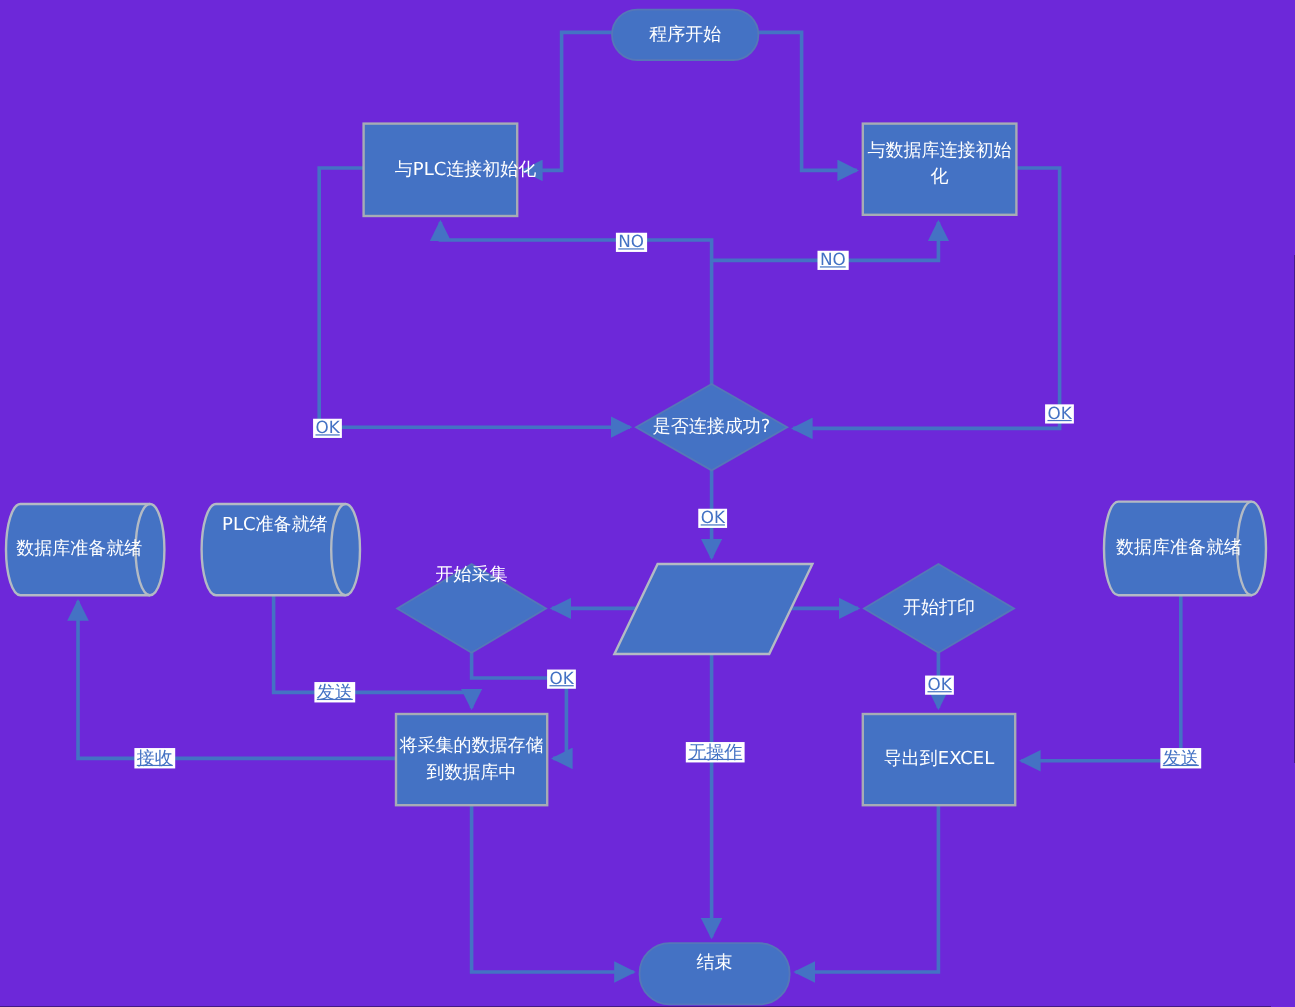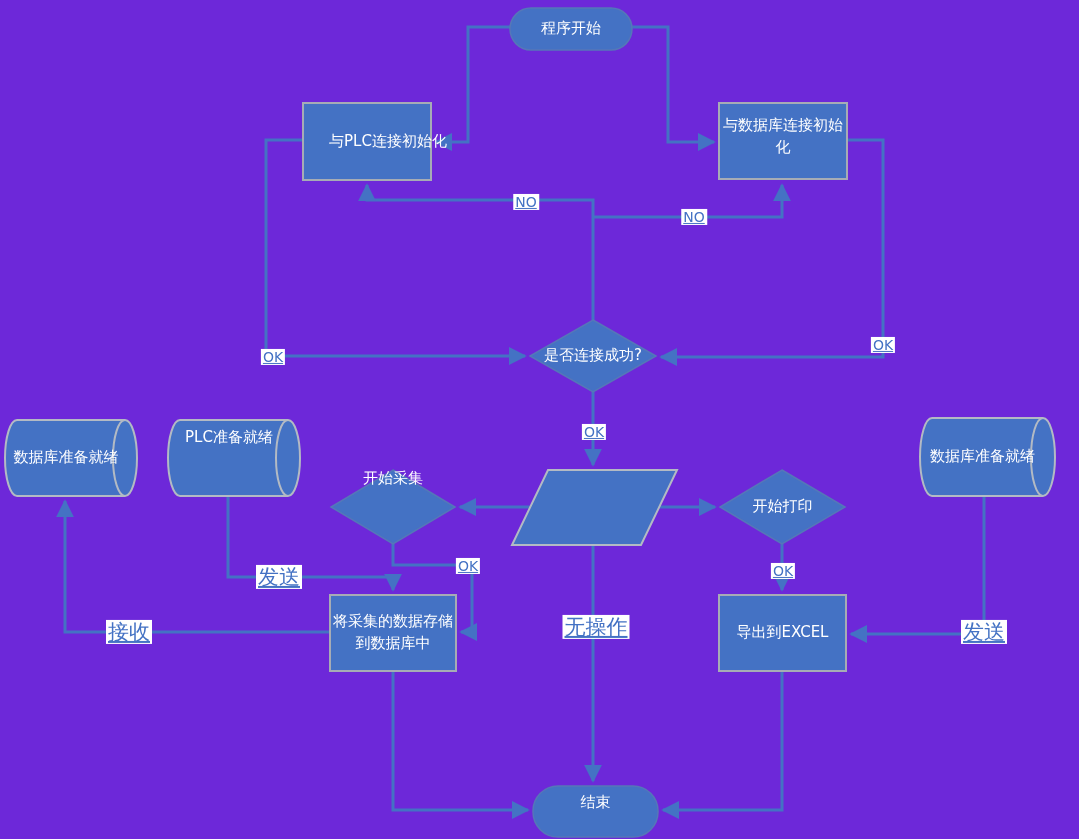--- a/index.html
+++ b/index.html
@@ -10,21 +10,21 @@
   #wires{position:absolute;left:0;top:0;}
   .nlabel{
     position:absolute;display:flex;align-items:center;justify-content:center;
     text-align:center;color:#fff;font-size:15px;line-height:1.45;pointer-events:none;
   }
   .elabel{
     position:absolute;transform:translate(-50%,-50%);
     background:#fff;color:#4472C4;font-size:14px;line-height:1.15;
     padding:0 2px;white-space:nowrap;text-decoration:underline;
   }
-  .elabel.cn{font-size:21px;}
+  .elabel.cn{font-size:15px;}
 </style>
 </head>
 <body>
 
 <div id="stage">
 
   <svg id="wires" width="1079" height="839" viewBox="0 0 1079 839">
     <defs>
       <marker id="arr" viewBox="0 0 10 10" refX="9" refY="5" markerWidth="6" markerHeight="6" orient="auto-start-reverse">
         <path d="M0,0 L10,5 L0,10 z" fill="#4472C4"></path>

